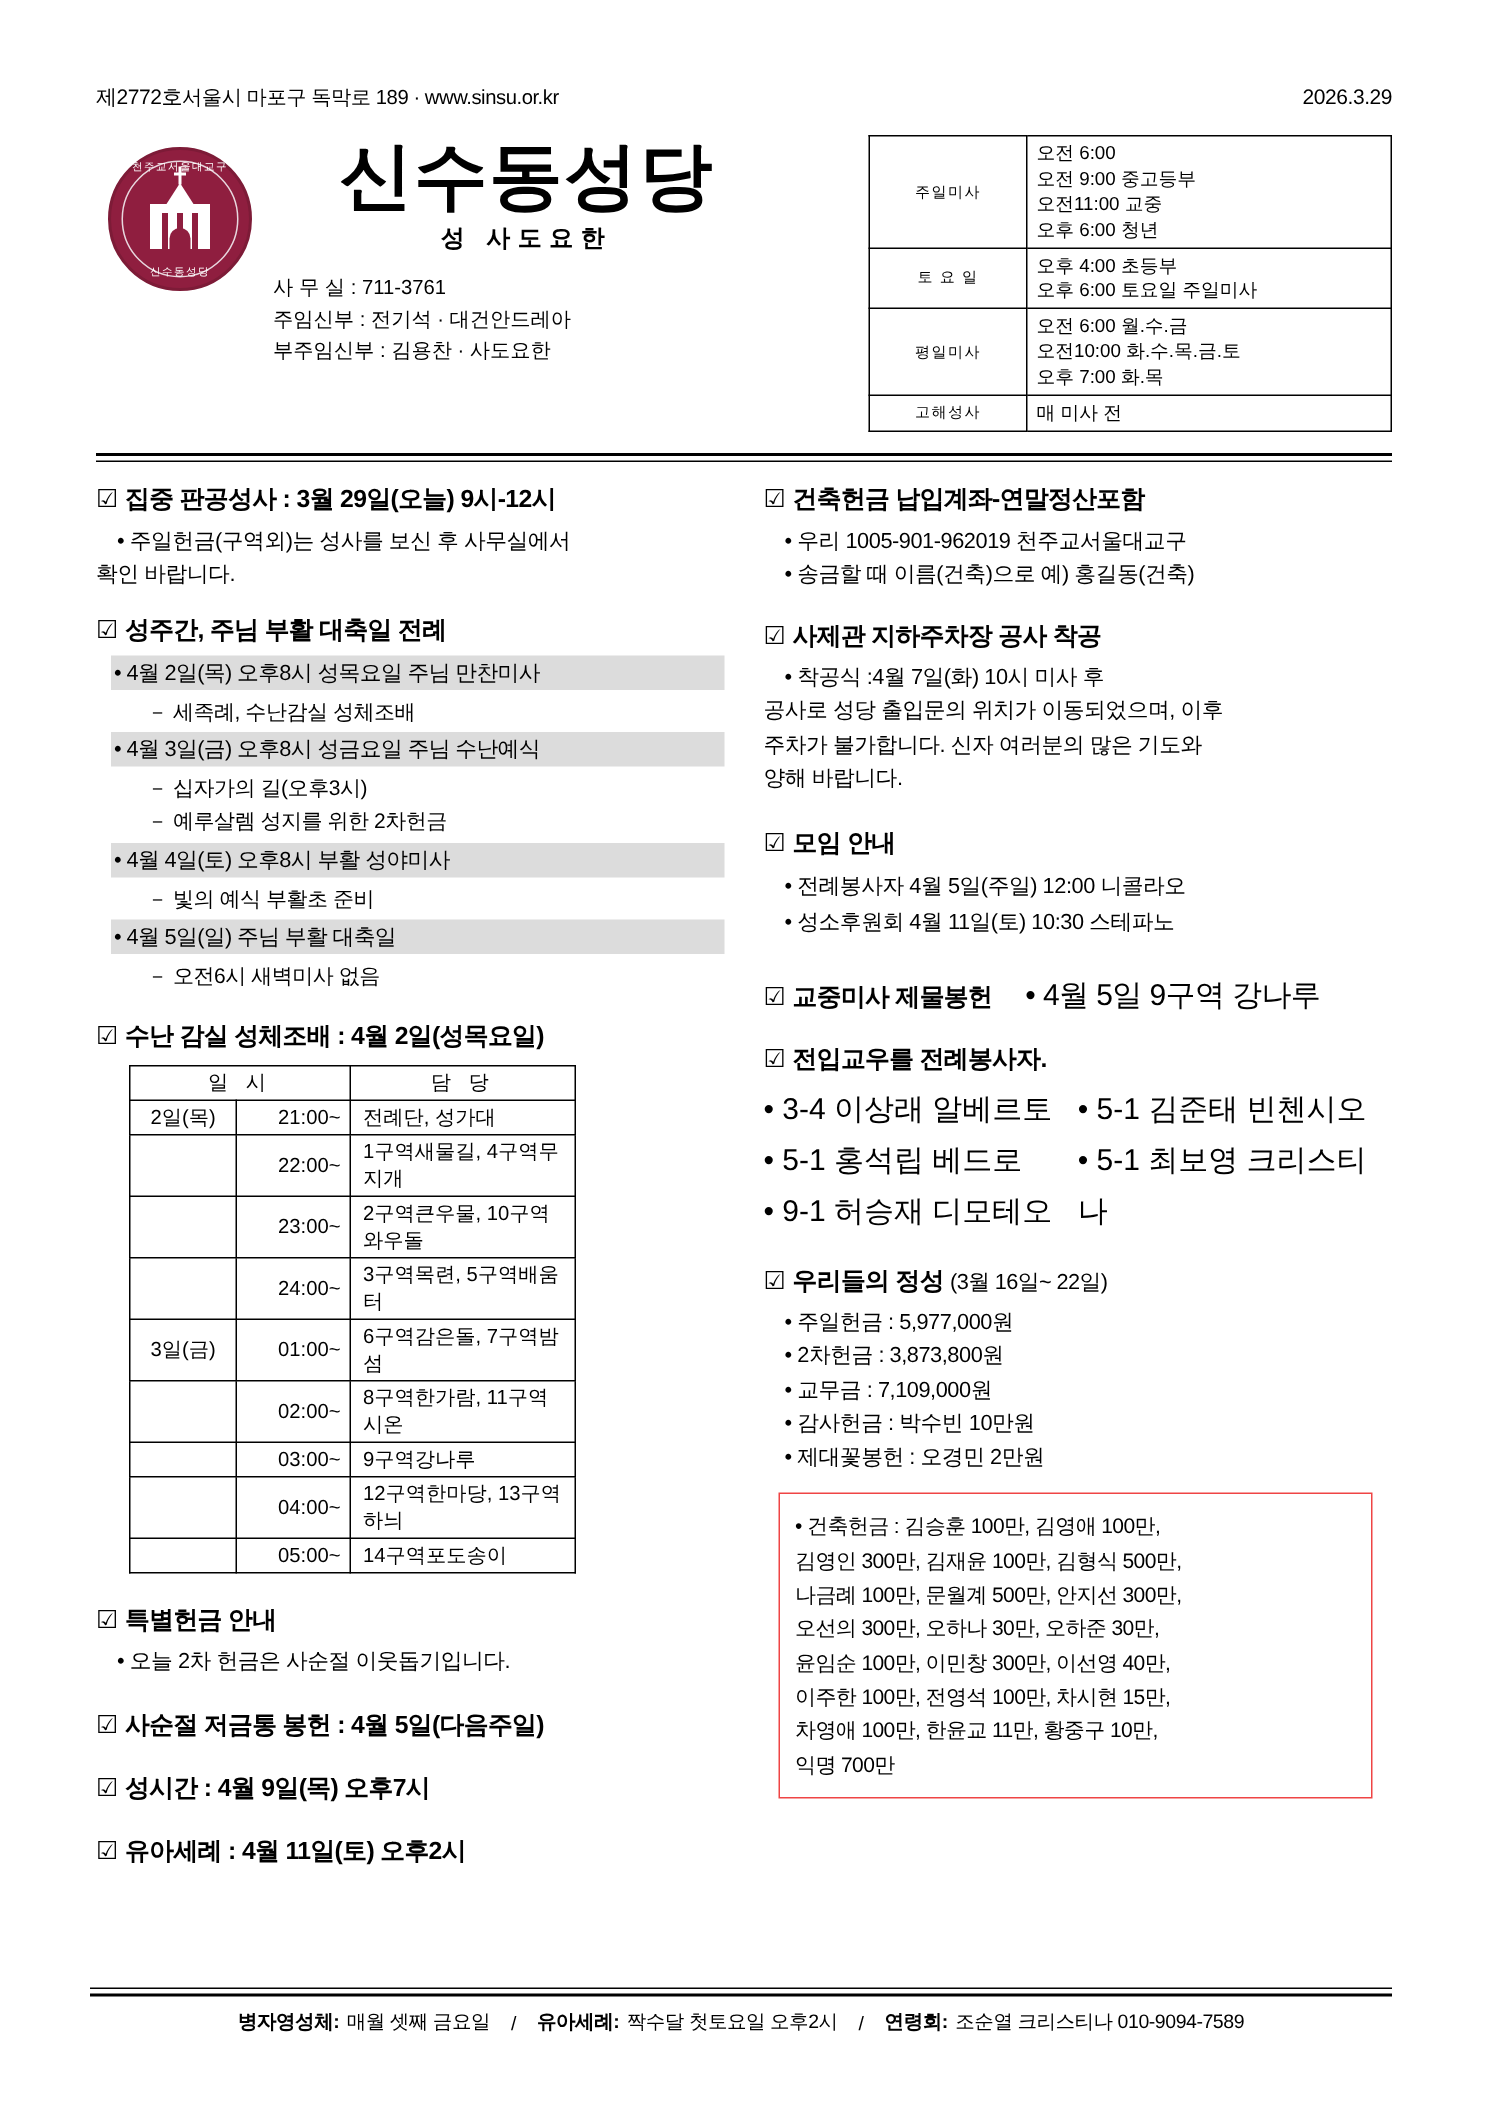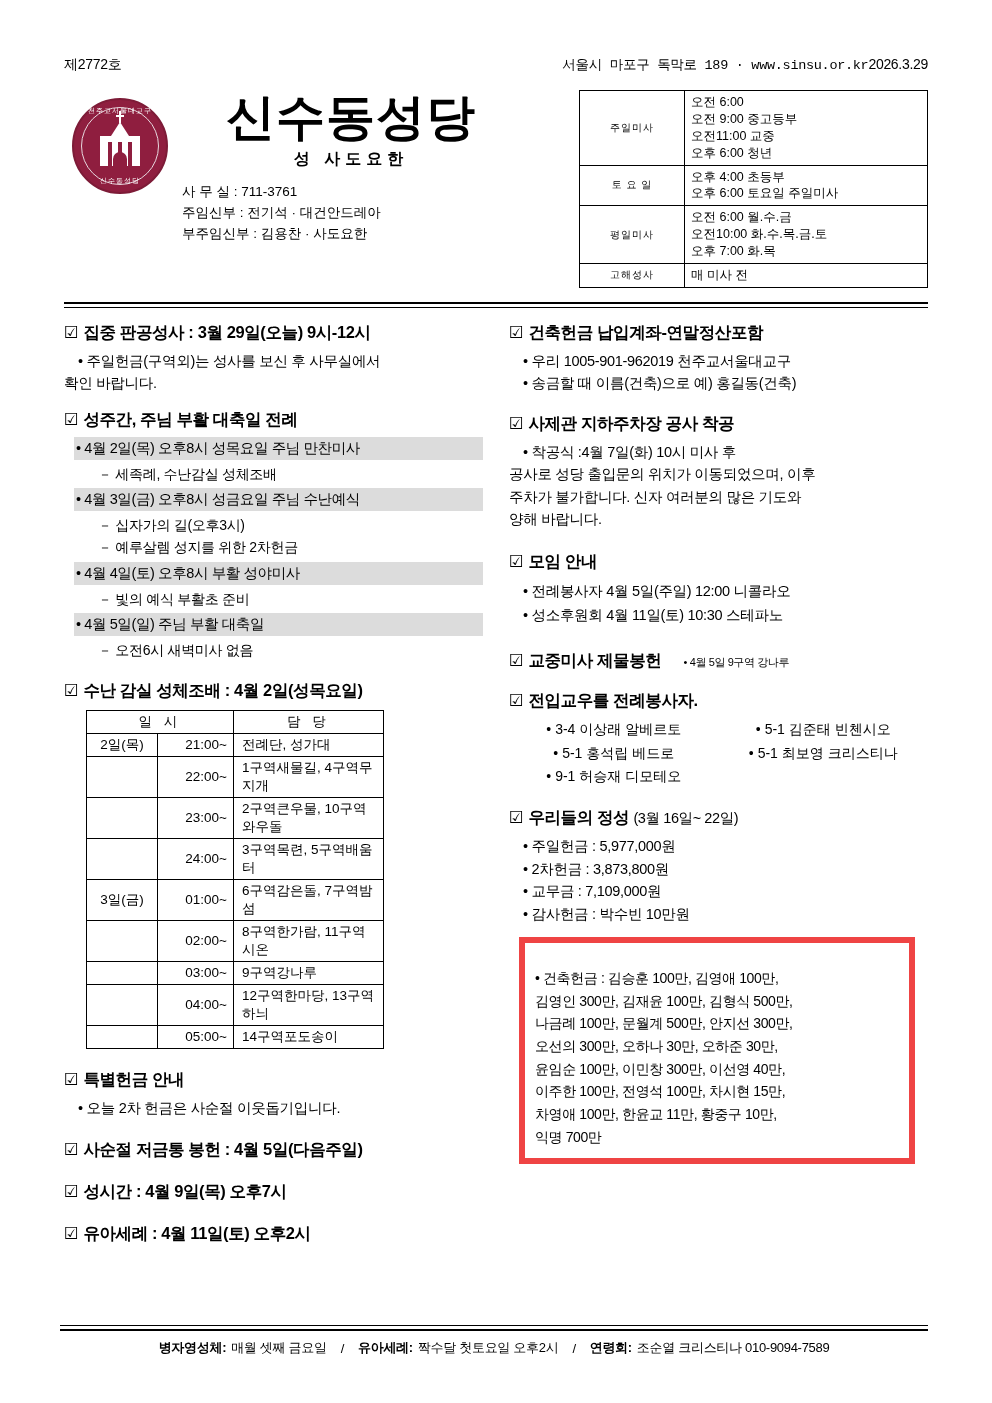--- a/index.html
+++ b/index.html
@@ -24,23 +24,22 @@
   
   .topbar {
     display: flex;
     justify-content: space-between;
     align-items: baseline;
     font-size: 14px;
     letter-spacing: -0.3px;
   }
   .topbar .center {
     flex: 1;
-    text-align: right;
+    text-align: left;
     font-size: 13.5px;
-    font-family: Liberation Mono, monospace;
   }
   
   .masthead {
     display: flex;
     margin-top: 12px;
     align-items: flex-start;
   }
   .logo-wrap {
     width: 112px;
     padding-top: 12px;
@@ -249,29 +248,28 @@
     padding: 2px 5px;
     font-weight: normal;
   }
   .sched th { text-align: center; letter-spacing: 4px; font-size: 13.5px;}
   .sched td.day { width: 60px; text-align: center; }
   .sched td.time { width: 64px; text-align: right; padding-right: 6px;}
   .sched td.who { padding-left: 8px; }
   
   .two-col-names {
     display: flex;
-    font-size: 14px;
+    font-size: 20px;
     line-height: 1.7;
-    text-align: center;
   }
   .two-col-names > div { width: 50%; }
   .donation-box {
-    border: 6px solid #ef4444;
+    border: 1px solid #ef4444;
     margin: 12px 0 0 10px;
-    padding: 24px 10px 10px 10px;
+    padding: 10px 10px 10px 10px;
     font-size: 14px;
     line-height: 1.62;
     letter-spacing: -0.4px;
     width: 396px;
     box-sizing: border-box;
   }
   
   .footer-wrap {
     position: absolute;
     left: 60px;
@@ -288,21 +286,21 @@
   }
   .footer b { font-weight: bold; }
   .footer .sep { margin: 0 14px; }
   .meeting-line {
     font-size: 14.5px;
     line-height: 1.7;
     margin-left: 14px;
     letter-spacing: -0.3px;
   }
   .inline-right {
-    font-size: 11px;
+    font-size: 20px;
     font-weight: normal;
   }
 </style>
 </head>
 <body>
 
 <div class="page">
 
   <div class="topbar">
     <div>제2772호</div>
@@ -521,20 +519,21 @@
       </div>
 
       <div class="sec-head" style="margin-top:18px;">
         <span class="box">☑</span><span>우리들의 정성</span>
         <span class="sub">(3월 16일~ 22일)</span>
       </div>
       <div class="bullet-line">• 주일헌금 : 5,977,000원</div>
       <div class="bullet-line">• 2차헌금 : 3,873,800원</div>
       <div class="bullet-line">• 교무금 : 7,109,000원</div>
       <div class="bullet-line">• 감사헌금 : 박수빈 10만원</div>
+      <div class="bullet-line">• 제대꽃봉헌 : 오경민 2만원</div>
 
       <div class="donation-box">
         <div>• 건축헌금 : 김승훈 100만, 김영애 100만,</div>
         <div>김영인 300만, 김재윤 100만, 김형식 500만,</div>
         <div>나금례 100만, 문월계 500만, 안지선 300만,</div>
         <div>오선의 300만, 오하나 30만, 오하준 30만,</div>
         <div>윤임순 100만, 이민창 300만, 이선영 40만,</div>
         <div>이주한 100만, 전영석 100만, 차시현 15만,</div>
         <div>차영애 100만, 한윤교 11만, 황중구 10만,</div>
         <div>익명 700만</div>

